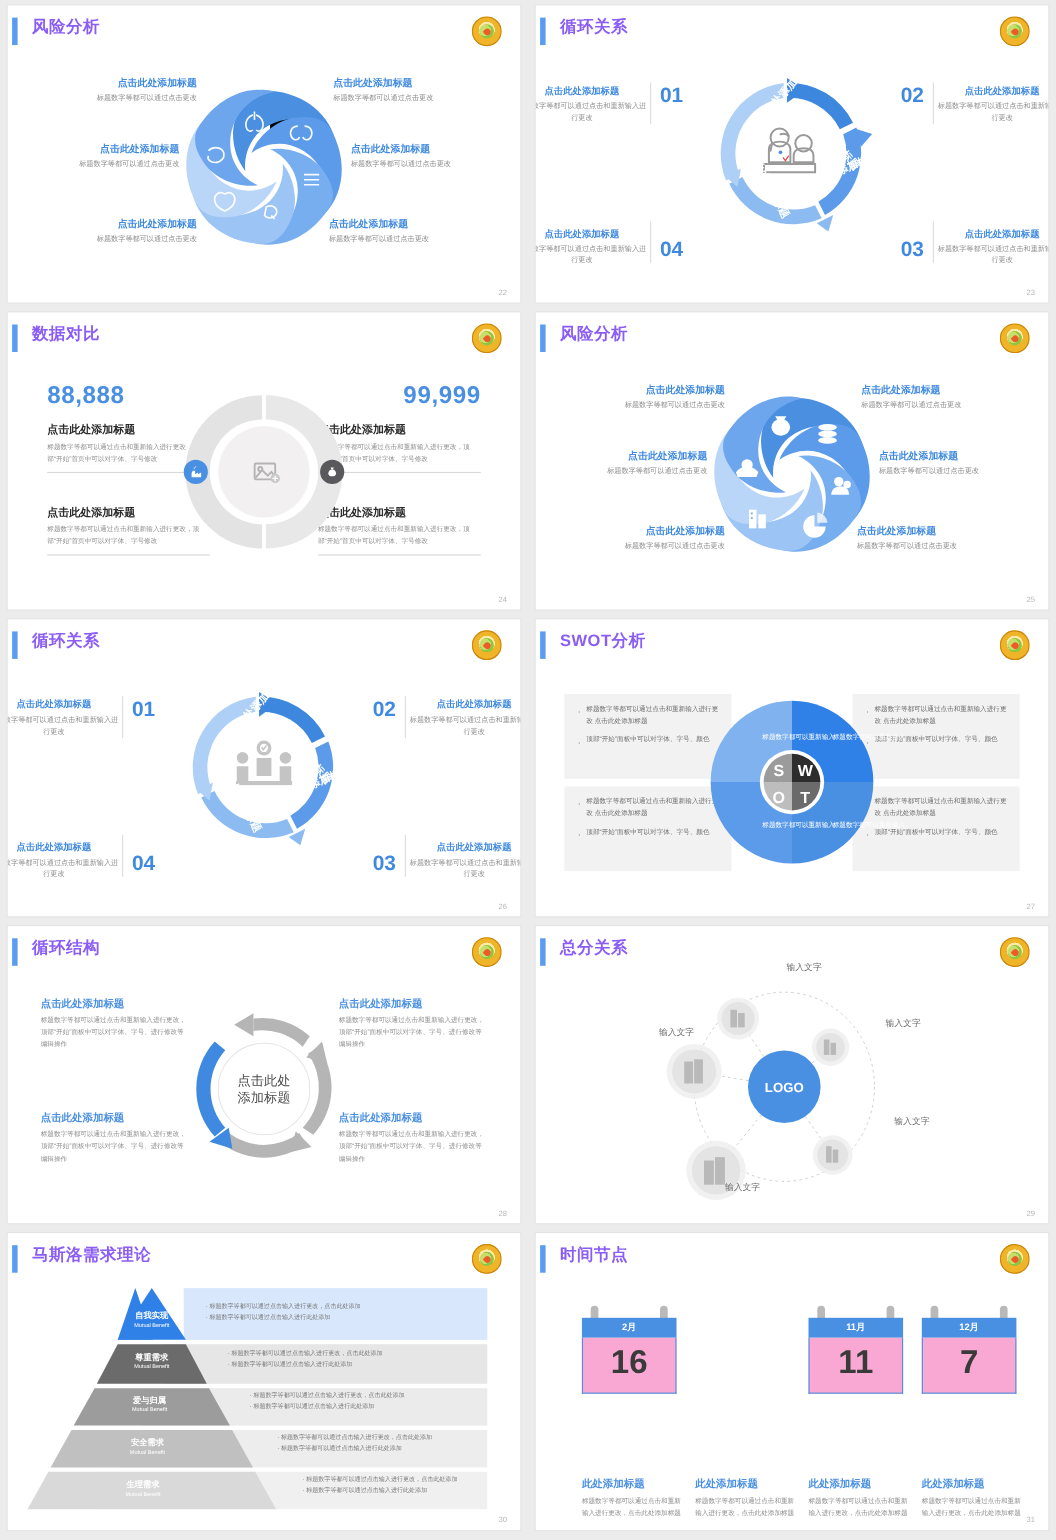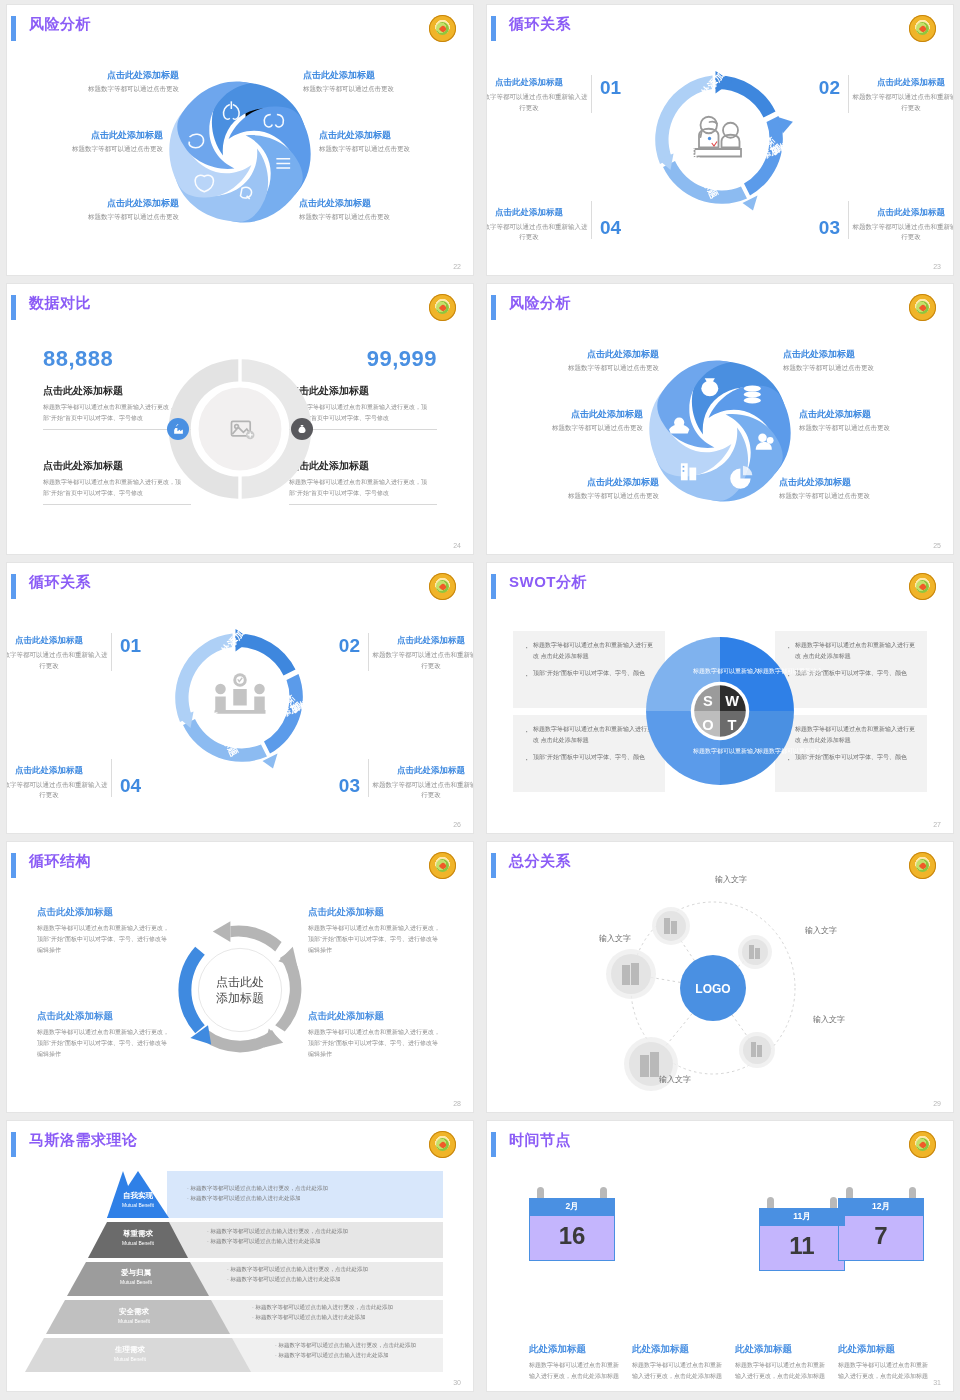--- a/index.html
+++ b/index.html
@@ -106,22 +106,22 @@
 
   
   .cal { position: absolute; width: 86px; }
   .cal .rings { position: relative; height: 11px; }
   .cal .ring { position: absolute; top: 0; width: 7px; height: 15px; border-radius: 3.5px; background: #b9b9b9; }
   .cal .head {
     position: relative; background: #4a90e2; color: #fff; text-align: center;
     font-size: 8.5px; font-weight: bold; padding: 3px 0 3px; z-index: 2;
   }
   .cal .body {
-    border: 1px solid #4a90e2; border-top: none; background: #c4b5fd;
-    text-align: center; font-size: 24px; font-weight: bold; color: #3a3a3a;
+    border: 1px solid #4a90e2; border-top: none; background: #f9a8d4;
+    text-align: center; font-size: 30px; font-weight: bold; color: #3a3a3a;
     padding: 6px 0 10px;
   }
   .cal-cap { position: absolute; width: 92px; }
   .cal-cap .t { font-size: 9.5px; font-weight: bold; color: #4a90e2; }
   .cal-cap .d { font-size: 6px; color: #8e8e8e; line-height: 1.85; margin-top: 4px; }
 </style>
 </head>
 <body>
 
 <div class="grid">
@@ -768,21 +768,21 @@
       <div class="cal-cap" style="left:42px; top:222px;">
         <div class="t">此处添加标题</div>
         <div class="d">标题数字等都可以通过点击和重新输入进行更改，点击此处添加标题</div>
       </div>
 
       <div class="cal-cap" style="left:145px; top:222px;">
         <div class="t">此处添加标题</div>
         <div class="d">标题数字等都可以通过点击和重新输入进行更改，点击此处添加标题</div>
       </div>
 
-      <div class="cal" style="left:248px; top:76px;margin-left:24px;">
+      <div class="cal" style="left:248px; top:66px;">
         <div class="rings">
           <span class="ring" style="left:8px;"></span>
             <span class="ring" style="right:8px;"></span>
         </div>
         <div class="head">11月</div>
         <div class="body">11</div>
       </div>
       <div class="cal-cap" style="left:248px; top:222px;">
         <div class="t">此处添加标题</div>
         <div class="d">标题数字等都可以通过点击和重新输入进行更改，点击此处添加标题</div>

